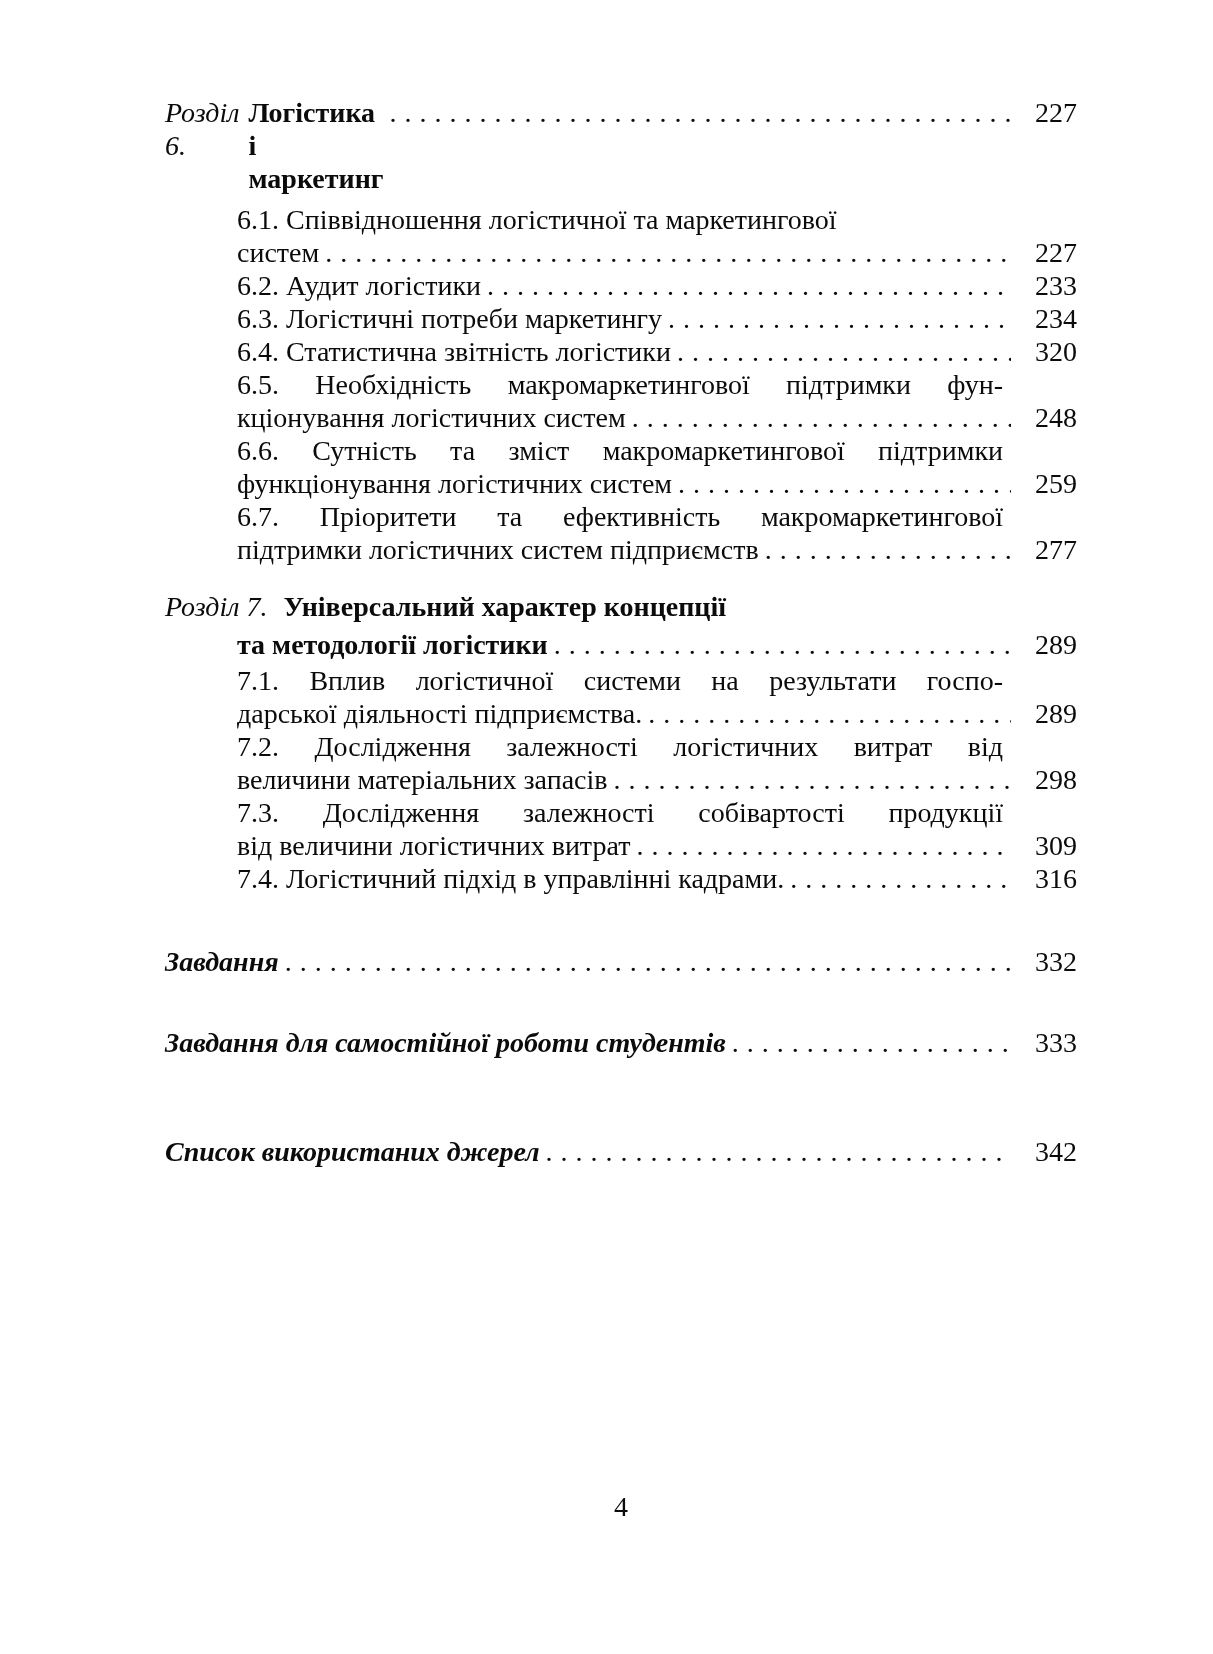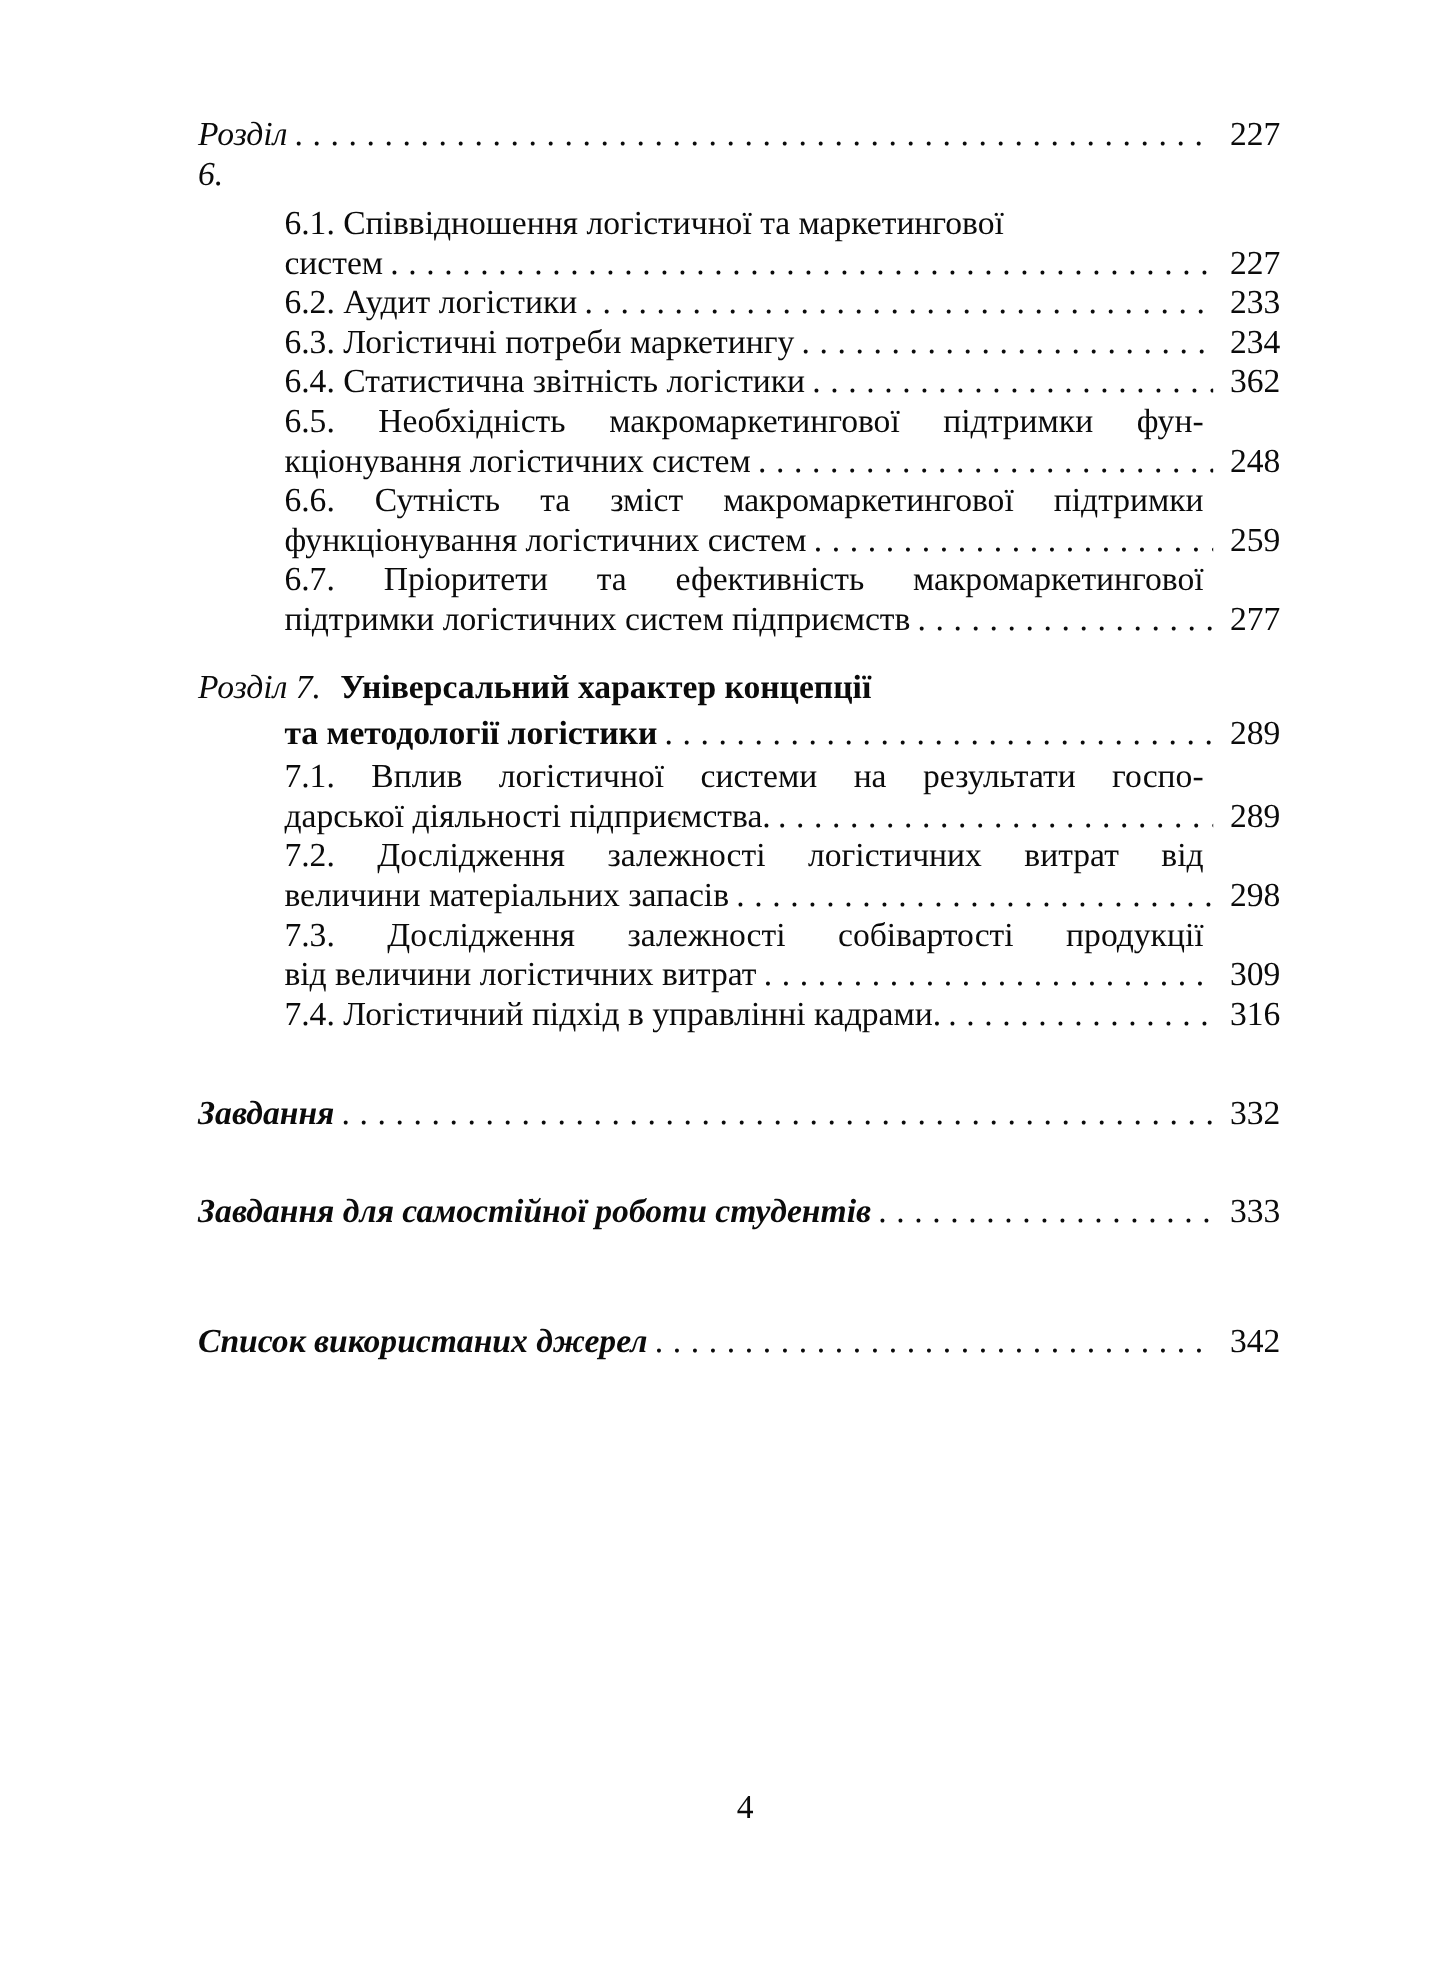--- a/index.html
+++ b/index.html
@@ -49,20 +49,21 @@
     flex: 1 1 auto;
     min-width: 0;
     overflow: hidden;
     white-space: nowrap;
     letter-spacing: 0.5px;
     margin: 0 14px 0 6px;
   }
   .pagenum {
     flex: 0 0 auto;
     width: 52px;
+    text-align: right;
   }
   .chap-prefix { font-style: italic; }
   .chap-title  { font-weight: bold; margin-left: 9px; }
   .chap-title2 { font-weight: bold; }
   .back-title  { font-weight: bold; font-style: italic; }
   
   .ch6 { margin-bottom: 8px; }
   
   .ch7 { margin-top: 22px; }
   .ch7 .row, .ch7 .chline { line-height: 38px; }
@@ -81,20 +82,21 @@
   }
 </style>
 </head>
 <body>
 
 <div class="toc">
 
   <div class="entry ch6">
     <div class="row">
       <span class="chap-prefix">Розділ 6.</span>
+      <span class="chap-title">Логістика і маркетинг</span>
       <span class="leader">. . . . . . . . . . . . . . . . . . . . . . . . . . . . . . . . . . . . . . . . . . . . . . . . . . . . . . . . . . . . . . . . . . . . . . . . . . . . . . . . . . . . . . . . . . </span>
       <span class="pagenum">227</span>
     </div>
   </div>
 
   <div class="entry sub">
     <div class="nline">6.1. Співвідношення логістичної та маркетингової</div>
     <div class="row">
       <span class="txt">систем</span>
       <span class="leader">. . . . . . . . . . . . . . . . . . . . . . . . . . . . . . . . . . . . . . . . . . . . . . . . . . . . . . . . . . . . . . . . . . . . . . . . . . . . . . . . . . . . . . . . . . </span>
@@ -115,21 +117,21 @@
       <span class="txt">6.3. Логістичні потреби маркетингу</span>
       <span class="leader">. . . . . . . . . . . . . . . . . . . . . . . . . . . . . . . . . . . . . . . . . . . . . . . . . . . . . . . . . . . . . . . . . . . . . . . . . . . . . . . . . . . . . . . . . . </span>
       <span class="pagenum">234</span>
     </div>
   </div>
 
   <div class="entry sub">
     <div class="row">
       <span class="txt">6.4. Статистична звітність логістики</span>
       <span class="leader">. . . . . . . . . . . . . . . . . . . . . . . . . . . . . . . . . . . . . . . . . . . . . . . . . . . . . . . . . . . . . . . . . . . . . . . . . . . . . . . . . . . . . . . . . . </span>
-      <span class="pagenum">362</span>
+      <span class="pagenum">320</span>
     </div>
   </div>
 
   <div class="entry sub">
     <div class="jline">6.5. Необхідність макромаркетингової підтримки фун-</div>
     <div class="row">
       <span class="txt">кціонування логістичних систем</span>
       <span class="leader">. . . . . . . . . . . . . . . . . . . . . . . . . . . . . . . . . . . . . . . . . . . . . . . . . . . . . . . . . . . . . . . . . . . . . . . . . . . . . . . . . . . . . . . . . . </span>
       <span class="pagenum">248</span>
     </div>

